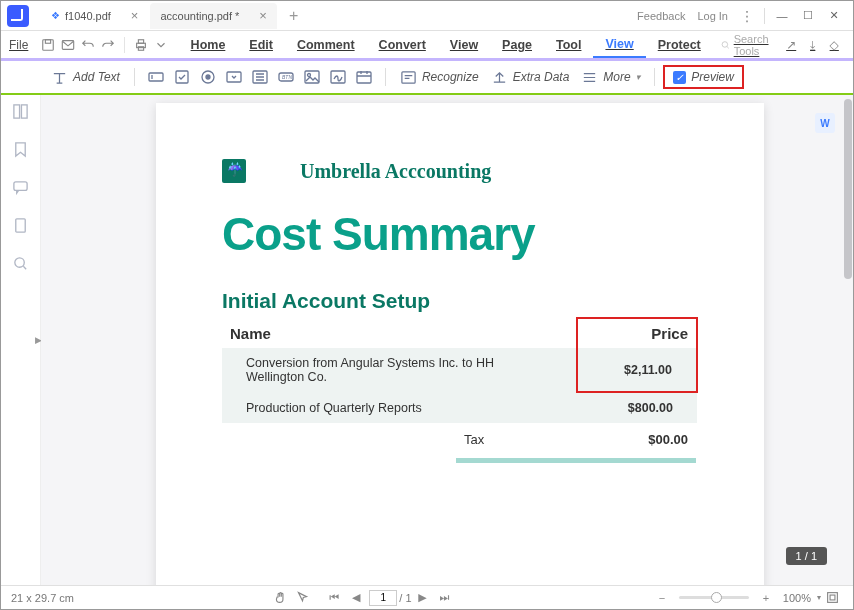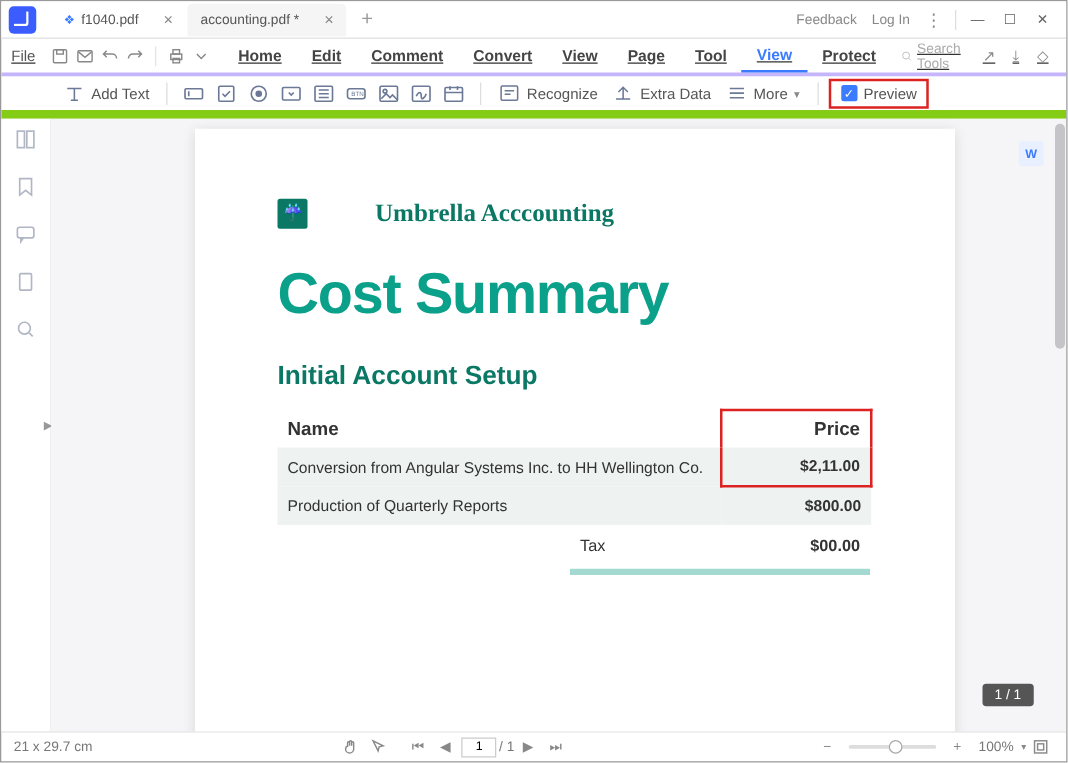--- a/index.html
+++ b/index.html
@@ -24,21 +24,21 @@
 .mini-icon { width:18px; height:18px; margin:0 3px; display:flex; align-items:center; justify-content:center; color:#666; cursor:pointer; }
 .mini-icon svg { width:14px; height:14px; stroke:#888; fill:none; stroke-width:1.3; }
 .menu-gap { width:10px; }
 .menu-item { font-size:12.5px; color:#444; padding:5px 12px; cursor:pointer; font-weight:600; }
 .menu-item.active { color:#3b7bff; border-bottom:2px solid #3b7bff; }
 .search-tools { display:flex; align-items:center; color:#aaa; font-size:11px; margin-left:8px; }
 .search-tools svg { width:12px; height:12px; stroke:#aaa; margin-right:4px; }
 .rt-icon { width:18px; text-align:center; color:#888; margin:0 4px; cursor:pointer; }
 
 
-.toolbar { display:flex; align-items:center; height:34px; padding:0 10px 0 44px; border-bottom:7px solid #84cc16; }
+.toolbar { display:flex; align-items:center; height:34px; padding:0 10px 0 44px; border-bottom:2px solid #84cc16;font-style:italic; }
 .tool-btn { display:flex; align-items:center; gap:5px; padding:4px 6px; color:#555; font-size:12px; cursor:pointer; }
 .tool-btn svg { width:17px; height:17px; stroke:#6b7896; fill:none; stroke-width:1.3; }
 .tsep { width:1px; height:18px; background:#ddd; margin:0 8px; }
 .tool-icon { width:26px; display:flex; justify-content:center; cursor:pointer; }
 .tool-icon svg { width:18px; height:18px; stroke:#6b7896; fill:none; stroke-width:1.3; }
 .preview-box { border:2px solid #d22; padding:3px 8px; display:flex; align-items:center; gap:5px; font-size:12px; color:#555; }
 .preview-check { width:13px; height:13px; background:#3b7bff; border-radius:2px; display:flex; align-items:center; justify-content:center; }
 .preview-check::after{content:'✓'; color:#fff; font-size:10px;}
 
 
@@ -51,24 +51,24 @@
 .word-badge { position:absolute; right:18px; top:18px; width:20px; height:20px; background:#e8f0ff; border-radius:3px; display:flex; align-items:center; justify-content:center; color:#3b7bff; font-size:10px; font-weight:700; cursor:pointer; }
 .scrollbar { position:absolute; right:1px; top:4px; width:8px; height:180px; background:#c5c5c9; border-radius:4px; }
 .page-badge { position:absolute; right:26px; bottom:20px; background:#555; color:#fff; font-size:11px; padding:3px 10px; border-radius:3px; }
 
 
 .brand { display:flex; align-items:center; gap:10px; margin-bottom:24px; }
 .brand-icon { width:24px; height:24px; background:#0a7864; border-radius:2px; position:relative; }
 .brand-icon::after{content:'☔'; color:#fff; font-size:13px; position:absolute; left:5px; top:3px;}
 .brand-name { font-family: Georgia, serif; font-size:20px; font-weight:700; color:#0a7864;margin-left:44px; }
 .doc-title { font-size:46px; font-weight:800; color:#0aa08a; letter-spacing:-1px; margin-bottom:28px; }
-.section { font-size:21px; font-weight:800; color:#0a7864; margin-bottom:14px; }
+.section { font-size:21px; font-weight:800; color:#0a7864; margin-bottom:4px; }
 .tbl { width:100%; border-collapse:collapse; }
 .th-row td { font-weight:700; font-size:15px; padding:6px 8px; }
-.row td { font-size:12.5px; padding:8px 8px; }
+.row td { font-size:12.5px; padding:8px 24px; }
 .row.alt { background:#eef3f2; }
 .pcol { text-align:right; font-weight:700; width:120px; }
 .hl-right { border:2.5px solid #d22; }
 .sub-row td { padding:7px 8px; font-size:13px; }
 .sub-row .lab { text-align:left; width:120px; }
 .sub-row .val { text-align:right; font-weight:700; width:140px;}
 .sub-row.alt { background:#eef3f2; }
 .lastbar { height:5px; background:#a4d9d1; margin-top:4px; width:240px; margin-left:234px;}
 
 

